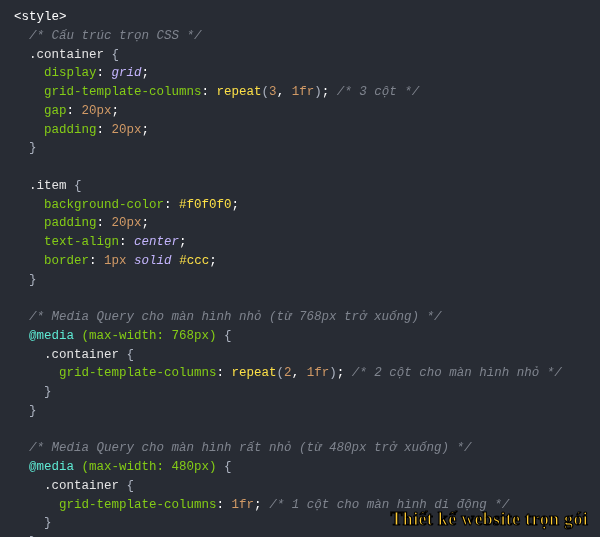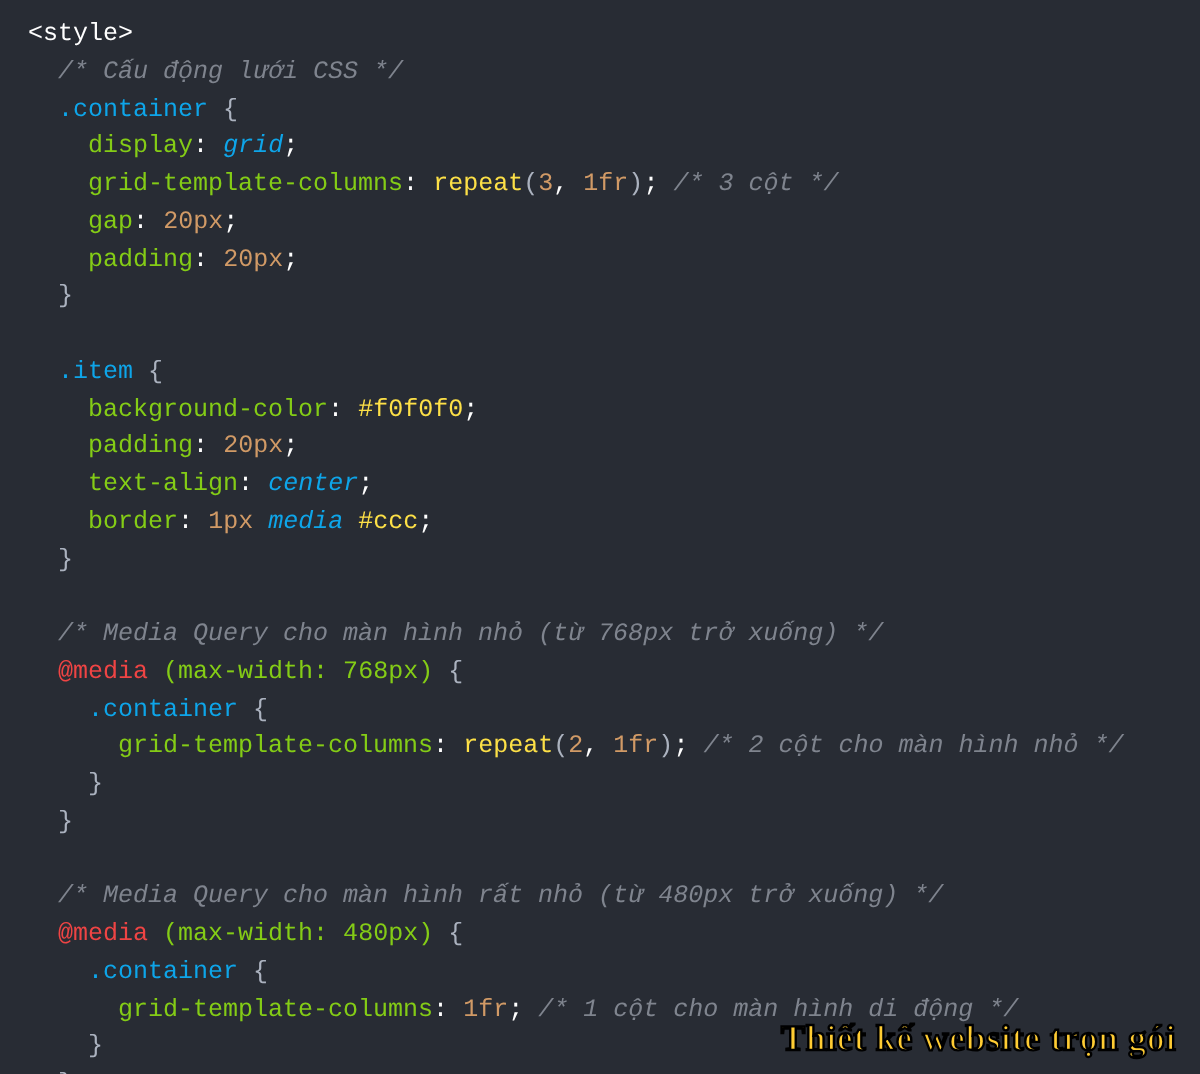--- a/index.html
+++ b/index.html
@@ -14,27 +14,27 @@
     height: 537px;
     overflow: hidden;
     position: relative;
   }
   .code {
     padding: 8px 14px;
     white-space: pre;
   }
   .punct   { color: #ffffff; }
   .comment { color: #7f848e; font-style: italic; }
-  .sel     { color: #0ea5e9; }
+  .sel     { color: #e5e5e5; }
   .prop    { color: #84cc16; }
-  .val     { color: #0ea5e9; font-style: italic; }
+  .val     { color: #c4b5fd; font-style: italic; }
   .num     { color: #d19a66; }
   .func    { color: #fde047; }
   .hex     { color: #fde047; }
-  .kw      { color: #ef4444; }
+  .kw      { color: #5eead4; }
   .paren   { color: #abb2bf; }
   .brace   { color: #abb2bf; }
 
   .overlay {
     position: absolute;
     bottom: 6px;
     right: 12px;
     text-align: right;
     font-family: Liberation Serif, serif;
     font-weight: 900;
@@ -43,33 +43,33 @@
     -webkit-text-stroke: 1.2px #000;
     text-stroke: 1.2px #000;
     line-height: 1.35;
     letter-spacing: 0.3px;
   }
 </style>
 </head>
 <body>
 
 <div class="code"><span class="punct">&lt;style&gt;</span>
-  <span class="comment">/* Cấu động lưới CSS */</span>
+  <span class="comment">/* Cấu trúc trọn CSS */</span>
   <span class="sel">.container</span> <span class="brace">{</span>
     <span class="prop">display</span><span class="punct">:</span> <span class="val">grid</span><span class="punct">;</span>
     <span class="prop">grid-template-columns</span><span class="punct">:</span> <span class="func">repeat</span><span class="paren">(</span><span class="num">3</span><span class="punct">,</span> <span class="num">1fr</span><span class="paren">)</span><span class="punct">;</span> <span class="comment">/* 3 cột */</span>
     <span class="prop">gap</span><span class="punct">:</span> <span class="num">20px</span><span class="punct">;</span>
     <span class="prop">padding</span><span class="punct">:</span> <span class="num">20px</span><span class="punct">;</span>
   <span class="brace">}</span>
 
   <span class="sel">.item</span> <span class="brace">{</span>
     <span class="prop">background-color</span><span class="punct">:</span> <span class="hex">#f0f0f0</span><span class="punct">;</span>
     <span class="prop">padding</span><span class="punct">:</span> <span class="num">20px</span><span class="punct">;</span>
     <span class="prop">text-align</span><span class="punct">:</span> <span class="val">center</span><span class="punct">;</span>
-    <span class="prop">border</span><span class="punct">:</span> <span class="num">1px</span> <span class="val">media</span> <span class="hex">#ccc</span><span class="punct">;</span>
+    <span class="prop">border</span><span class="punct">:</span> <span class="num">1px</span> <span class="val">solid</span> <span class="hex">#ccc</span><span class="punct">;</span>
   <span class="brace">}</span>
 
   <span class="comment">/* Media Query cho màn hình nhỏ (từ 768px trở xuống) */</span>
   <span class="kw">@media</span> <span class="prop">(max-width: 768px)</span> <span class="brace">{</span>
     <span class="sel">.container</span> <span class="brace">{</span>
       <span class="prop">grid-template-columns</span><span class="punct">:</span> <span class="func">repeat</span><span class="paren">(</span><span class="num">2</span><span class="punct">,</span> <span class="num">1fr</span><span class="paren">)</span><span class="punct">;</span> <span class="comment">/* 2 cột cho màn hình nhỏ */</span>
     <span class="brace">}</span>
   <span class="brace">}</span>
 
   <span class="comment">/* Media Query cho màn hình rất nhỏ (từ 480px trở xuống) */</span>

